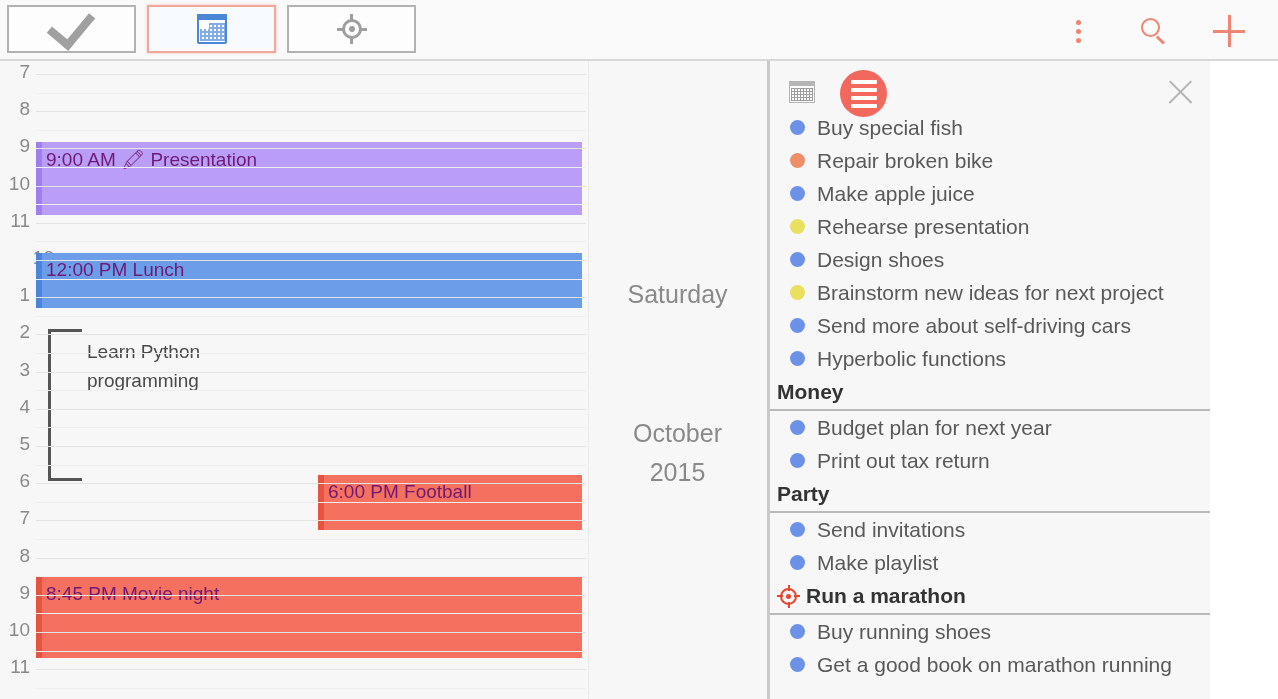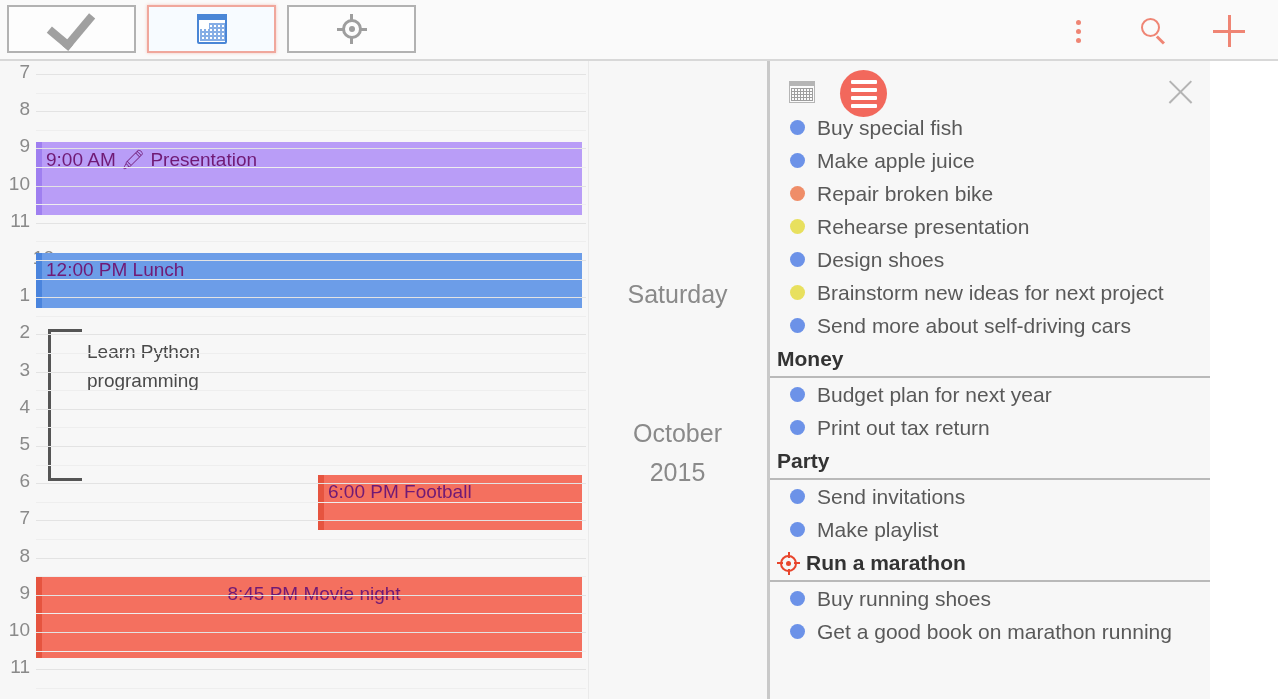--- a/index.html
+++ b/index.html
@@ -394,21 +394,21 @@
       <div class="hour-label" style="top: 558px;">10</div>
       <div class="hour-label" style="top: 595.2px;">11</div>
     </div>
   <div id="day-column">
       <div class="event-outline" style="left: 12px; top: 268px; width: 34px; height: 152px; border-color: rgb(85, 85, 85);"></div>
       <div class="event-outline-label" style="left: 51px; top: 276px;">Learn Python
 programming</div>
       <div class="event" style="left: 0px; top: 81px; width: 546px; height: 73px; background: rgb(185, 157, 247);"><span class="stripe" style="background: rgb(159, 127, 240);"></span><span>9:00 AM 🖍 Presentation</span></div>
       <div class="event" style="left: 0px; top: 192px; width: 546px; height: 55px; background: rgb(108, 157, 232);"><span class="stripe" style="background: rgb(74, 132, 221);"></span><span>12:00 PM Lunch</span></div>
       <div class="event" style="left: 282px; top: 414px; width: 264px; height: 55px; background: rgb(244, 112, 95);"><span class="stripe" style="background: rgb(230, 84, 63);"></span><span>6:00 PM Football</span></div>
-      <div class="event" style="left: 0px; top: 516px; width: 546px; height: 81px; background: rgb(244, 112, 95); text-align: center;"><span class="stripe" style="background: rgb(230, 84, 63);"></span><span>8:45 PM Movie night</span></div>
+      <div class="event" style="left: 0px; top: 516px; width: 546px; height: 81px; background: rgb(244, 112, 95);"><span class="stripe" style="background: rgb(230, 84, 63);"></span><span>8:45 PM Movie night</span></div>
     </div>
 <div class="hour-line" style="top: 13px;"></div>
     <div class="half-line" style="top: 31.6px;"></div>
     <div class="hour-line" style="top: 50.2px;"></div>
     <div class="half-line" style="top: 68.8px;"></div>
     <div class="hour-line" style="top: 87.4px;"></div>
     <div class="half-line" style="top: 106px;"></div>
     <div class="hour-line" style="top: 124.6px;"></div>
     <div class="half-line" style="top: 143.2px;"></div>
     <div class="hour-line" style="top: 161.8px;"></div>
@@ -460,42 +460,46 @@
         <i></i>
     </span>
     <span id="close-panel"></span>
   </div>
   <div id="task-body">
       <div class="task-row">
         <span class="task-bullet" style="background: rgb(108, 146, 232);"></span>
         <span class="task-text">Buy special fish</span>
       </div>
       <div class="task-row">
-        <span class="task-bullet" style="background: rgb(108, 146, 232);"></span>
-        <span class="task-text">Make apple juice</span>
-      </div>
-      <div class="task-row">
         <span class="task-bullet" style="background: rgb(239, 141, 104);"></span>
         <span class="task-text">Repair broken bike</span>
       </div>
       <div class="task-row">
+        <span class="task-bullet" style="background: rgb(108, 146, 232);"></span>
+        <span class="task-text">Make apple juice</span>
+      </div>
+      <div class="task-row">
         <span class="task-bullet" style="background: rgb(232, 224, 94);"></span>
         <span class="task-text">Rehearse presentation</span>
       </div>
       <div class="task-row">
         <span class="task-bullet" style="background: rgb(108, 146, 232);"></span>
         <span class="task-text">Design shoes</span>
       </div>
       <div class="task-row">
         <span class="task-bullet" style="background: rgb(232, 224, 94);"></span>
         <span class="task-text">Brainstorm new ideas for next project</span>
       </div>
       <div class="task-row">
         <span class="task-bullet" style="background: rgb(108, 146, 232);"></span>
         <span class="task-text">Send more about self-driving cars</span>
+      </div>
+      <div class="task-row">
+        <span class="task-bullet" style="background: rgb(108, 146, 232);"></span>
+        <span class="task-text">Hyperbolic functions</span>
       </div>
       <div class="group-header">
         <span class="group-title">Money</span>
       </div>
       <div class="task-row">
         <span class="task-bullet" style="background: rgb(108, 146, 232);"></span>
         <span class="task-text">Budget plan for next year</span>
       </div>
       <div class="task-row">
         <span class="task-bullet" style="background: rgb(108, 146, 232);"></span>

